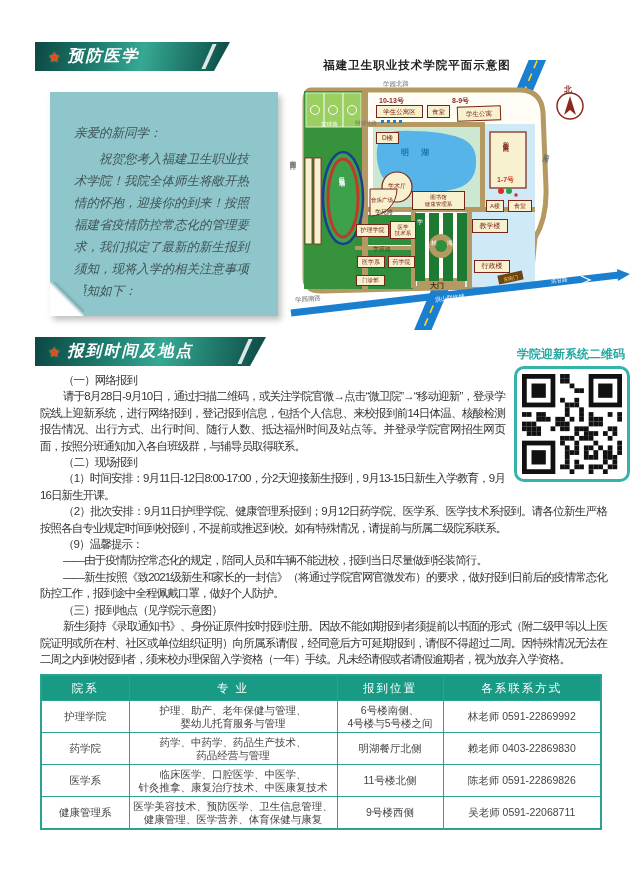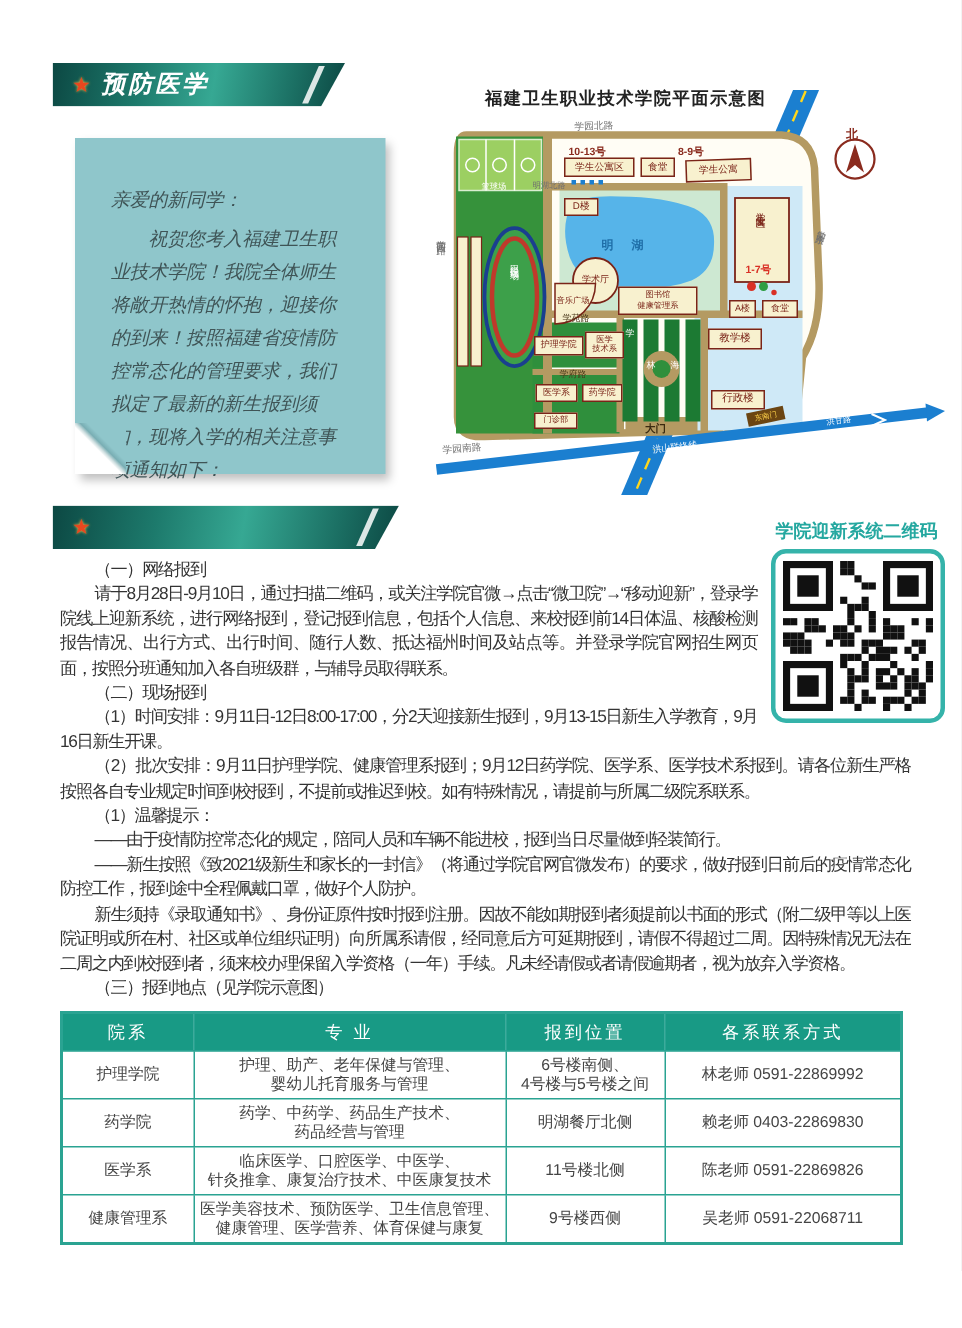--- a/index.html
+++ b/index.html
@@ -10,21 +10,21 @@
           padding:0 30px 0 13px;color:#fff;font-weight:bold;font-style:italic;font-size:16px;
           letter-spacing:2px;
           background:linear-gradient(100deg,#0c4843 0%,#1d7a6c 30%,#36a893 55%,#1b6f63 82%,#0c4843 100%);
           clip-path:polygon(0 0,100% 0,calc(100% - 16px) 100%,0 100%);}
   .banner .slash{position:absolute;right:19px;top:2px;bottom:2px;width:4px;background:rgba(255,255,255,.85);
           transform:skewX(-24deg);}
   .star{font-style:normal;font-size:14px;color:#e8481f;text-shadow:0 0 2px #ffc24a;letter-spacing:0;}
   #banner1{left:35px;top:42px;width:152px;}
   #banner2{left:35px;top:337px;width:188px;}
   
-  .note{position:absolute;left:50px;top:92px;width:207px;height:224px;background:#8fc6cb;
+  .note{position:absolute;left:50px;top:92px;width:228px;height:224px;background:#8fc6cb;
         box-shadow:3px 4px 6px rgba(0,0,0,.25);padding:30px 22px 0 24px;box-sizing:border-box;
         font-family:"DejaVu Serif","Liberation Serif",serif;font-style:italic;color:#3f5456;
         font-size:12.5px;line-height:22px;}
   .note .fold{position:absolute;left:0;bottom:0;width:34px;height:34px;
         background:linear-gradient(45deg,#ffffff 46%,#cfdfe0 50%,#79aeb4 55%,#8fc6cb 62%);}
   .note p{margin:0;}
   .note .body{text-indent:2em;margin-top:4px;}
   
   .map{position:absolute;left:285px;top:56px;width:356px;height:274px;}
   .map-title{position:absolute;left:12px;top:2px;width:240px;text-align:center;
@@ -176,21 +176,21 @@
       <div class="wlabel" style="left:266px;top:217px;font-size:5.5px;transform:rotate(-6.5deg);">洪甘路</div>
 
       <div class="wlabel" style="left:36px;top:61px;font-size:5.5px;">篮球场</div>
       <div class="wlabel vtext" style="left:52px;top:112px;font-size:6px;height:58px;">田径运动场</div>
       <div style="left:94px;top:36px;font-size:7px;font-weight:bold;color:#8a2b1e;">10-13号</div>
       <div class="badge" style="left:91px;top:45px;width:47px;height:13px;font-size:6.5px;">学生公寓区</div>
       <div class="badge" style="left:142px;top:45px;width:23px;height:13px;font-size:6.5px;">食堂</div>
       <div style="left:167px;top:36px;font-size:7px;font-weight:bold;color:#8a2b1e;">8-9号</div>
       <div class="badge" style="left:172px;top:46px;width:44px;height:15px;font-size:6.5px;transform:rotate(-2deg);">学生公寓</div>
       <div class="badge" style="left:91px;top:72px;width:23px;height:12px;font-size:6.5px;">D楼</div>
-      <div style="left:116px;top:98px;font-size:8px;font-weight:bold;color:#1f6fa8;letter-spacing:12px;">明湖</div>
+      <div style="left:116px;top:87px;font-size:8px;font-weight:bold;color:#1f6fa8;letter-spacing:12px;">明湖</div>
       <div style="left:97px;top:122px;width:30px;font-size:6px;color:#7a2418;text-align:center;">学术厅</div>
       <div style="left:86px;top:137px;font-size:5.5px;color:#7a2418;">音乐广场</div>
       <div class="badge" style="left:127px;top:131px;width:53px;height:19px;font-size:5.5px;flex-direction:column;">
         <span>图书馆</span>
         <span>健康管理系</span>
       </div>
       <div class="vtext" style="left:216px;top:76px;font-size:6.5px;color:#7a2418;height:44px;">学生公寓区</div>
       <div style="left:212px;top:115px;font-size:7px;font-weight:bold;color:#d93025;">1-7号</div>
       <div class="badge" style="left:201px;top:140px;width:18px;height:12px;font-size:6px;">A楼</div>
       <div class="badge" style="left:223px;top:140px;width:24px;height:12px;font-size:6px;">食堂</div>
@@ -207,20 +207,21 @@
       <div class="wlabel" style="left:132px;top:158px;font-size:6px;">学</div>
       <div class="wlabel" style="left:146px;top:179px;font-size:6px;">林</div>
       <div class="wlabel" style="left:162px;top:179px;font-size:6px;">海</div>
       <div style="left:145px;top:221px;font-size:7px;font-weight:bold;color:#3a2a10;">大门</div>
       <div style="left:213px;top:213px;width:25px;height:9px;background:#6b4512;color:#ffd24a;font-size:5px;display:flex;align-items:center;justify-content:center;transform:rotate(-12deg);">东南门</div>
     </div>
   </div>
 
   <div class="banner" id="banner2">
     <span class="star">★</span>
+    <span>报到时间及地点</span>
     <span class="slash"></span>
   </div>
 
   <div class="qr-caption">学院迎新系统二维码</div>
   <div class="qr-box">
     <svg width="100%" height="100%" viewBox="0 0 84 84">
       <g fill="#111">
         <rect x="0" y="0" width="28" height="28"></rect>
           <rect x="56" y="0" width="28" height="28"></rect>
           <rect x="0" y="56" width="28" height="28"></rect>
@@ -354,25 +355,25 @@
   </div>
 
   <div class="flow">
     <div class="qr-spacer"></div>
     <div id="paragraphs">
         <p>（一）网络报到</p>
         <p>请于8月28日-9月10日，通过扫描二维码，或关注学院官微→点击“微卫院”→“移动迎新”，登录学院线上迎新系统，进行网络报到，登记报到信息，包括个人信息、来校报到前14日体温、核酸检测报告情况、出行方式、出行时间、随行人数、抵达福州时间及站点等。并登录学院官网招生网页面，按照分班通知加入各自班级群，与辅导员取得联系。</p>
         <p>（二）现场报到</p>
         <p>（1）时间安排：9月11日-12日8:00-17:00，分2天迎接新生报到，9月13-15日新生入学教育，9月16日新生开课。</p>
         <p>（2）批次安排：9月11日护理学院、健康管理系报到；9月12日药学院、医学系、医学技术系报到。请各位新生严格按照各自专业规定时间到校报到，不提前或推迟到校。如有特殊情况，请提前与所属二级院系联系。</p>
-        <p>（1）温馨提示：</p>
+        <p>（9）温馨提示：</p>
         <p>——由于疫情防控常态化的规定，陪同人员和车辆不能进校，报到当日尽量做到轻装简行。</p>
         <p>——新生按照《致2021级新生和家长的一封信》（将通过学院官网官微发布）的要求，做好报到日前后的疫情常态化防控工作，报到途中全程佩戴口罩，做好个人防护。</p>
+        <p>（三）报到地点（见学院示意图）</p>
         <p>新生须持《录取通知书》、身份证原件按时报到注册。因故不能如期报到者须提前以书面的形式（附二级甲等以上医院证明或所在村、社区或单位组织证明）向所属系请假，经同意后方可延期报到，请假不得超过二周。因特殊情况无法在二周之内到校报到者，须来校办理保留入学资格（一年）手续。凡未经请假或者请假逾期者，视为放弃入学资格。</p>
-        <p>（三）报到地点（见学院示意图）</p>
       </div>
     <table class="report">
       <colgroup>
           <col class="c1">
           <col class="c2">
           <col class="c3">
           <col class="c4">
         </colgroup>
       <thead>
           <tr id="table-head-row">

